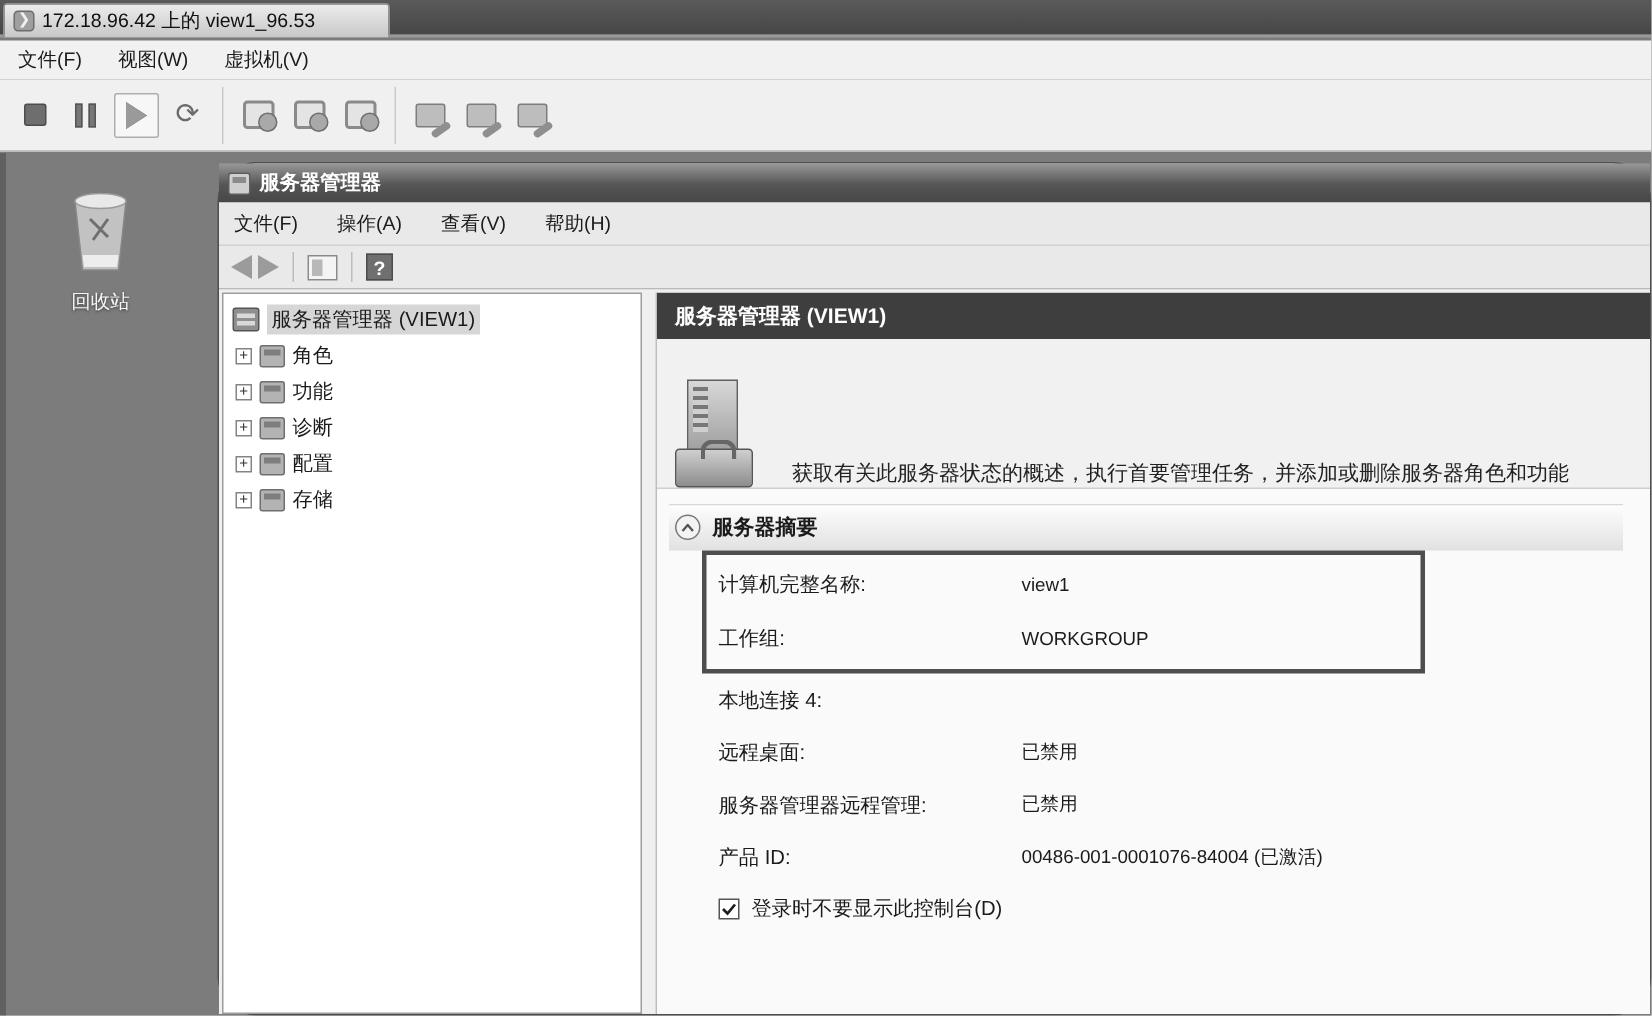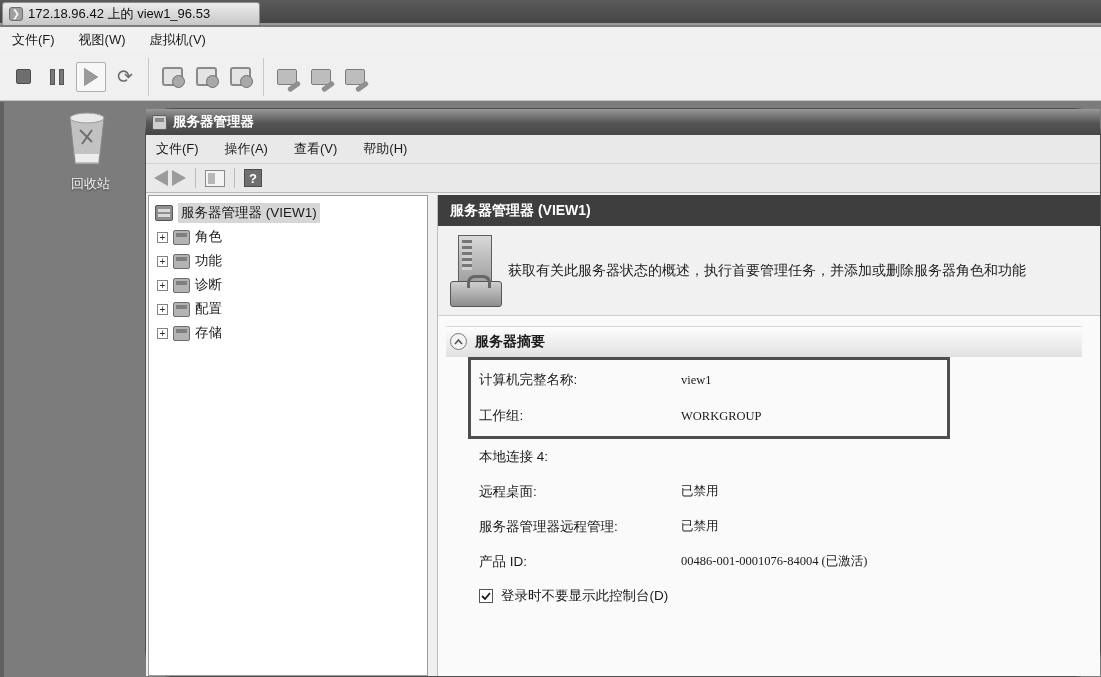--- a/index.html
+++ b/index.html
@@ -23,21 +23,21 @@
   .ic-pause i { display:block; width:5px; height:16px; background:#777; border:1px solid #555; }
   .ic-play { width:0; height:0; border-left:14px solid #9a9a9a; border-top:9px solid transparent; border-bottom:9px solid transparent; filter:drop-shadow(0 0 0.5px #555); }
   .glyph-ic { font-size:19px; color:#6b6b6b; line-height:1; }
   .snap-ic { width:21px; height:19px; border:2px solid #8a8a8a; border-radius:3px; position:relative; background:#e4e4e4; }
   .snap-ic:after { content:""; position:absolute; right:-4px; bottom:-4px; width:11px; height:11px; border-radius:50%; background:#a9a9a9; border:1px solid #6f6f6f; }
   .wrench-ic { width:20px; height:16px; background:#bdbdbd; border:1px solid #7d7d7d; border-radius:2px; position:relative; }
   .wrench-ic:after { content:""; position:absolute; right:-5px; bottom:-5px; width:14px; height:5px; background:#8f8f8f; border-radius:3px; transform:rotate(-35deg); }
 
   
   .desktop { position:absolute; left:0; top:102px; width:1101px; height:575px; background:#7c7c7c; border-left:4px solid #606060; }
-  .recycle { position:absolute; left:20px; top:8px; width:86px; text-align:right; }
+  .recycle { position:absolute; left:20px; top:24px; width:86px; text-align:center; }
   .recycle-label { margin-top:3px; color:#f4f4f4; font-size:13px; text-shadow:0 1px 2px #3a3a3a; }
 
   
   .sm-window { position:absolute; left:145px; top:108px; width:956px; height:569px; background:#e9e9e9; border:1px solid #4e4e4e; display:flex; flex-direction:column; }
   .sm-titlebar { height:26px; background:linear-gradient(#989898,#555 55%,#474747); color:#fff; font-size:13.5px; font-weight:bold; display:flex; align-items:center; gap:6px; padding-left:6px; }
   .sm-app-ic { width:15px; height:15px; background:#cfcfcf; border:1px solid #5e5e5e; border-radius:2px; position:relative; }
   .sm-app-ic:after { content:""; position:absolute; left:2px; top:2px; right:2px; height:4px; background:#8b8b8b; }
   .sm-menubar { height:29px; background:#e9e9e9; border-bottom:1px solid #d2d2d2; display:flex; align-items:center; gap:26px; padding-left:10px; font-size:13px; }
   .sm-toolbar { height:29px; background:#e9e9e9; border-bottom:1px solid #b9b9b9; display:flex; align-items:center; padding-left:8px; gap:4px; }
   .nav-arrow { width:0; height:0; border-top:8px solid transparent; border-bottom:8px solid transparent; }
@@ -56,39 +56,39 @@
   .tree-root-label { background:#d6d6d6; padding:1px 3px; }
   .plusbox { width:11px; height:11px; border:1px solid #848484; background:#fff; font-size:10px; line-height:9px; text-align:center; color:#333; margin-left:4px; }
   .node-ic { width:17px; height:15px; background:#b3b3b3; border:1px solid #6f6f6f; border-radius:2px; position:relative; }
   .node-ic:after { content:""; position:absolute; left:2px; top:2px; right:2px; height:4px; background:#7e7e7e; }
   .root-ic { width:18px; height:16px; background:#8f8f8f; border:1px solid #555; border-radius:2px; position:relative; }
   .root-ic:after { content:""; position:absolute; left:2px; top:3px; right:2px; height:3px; background:#d9d9d9; box-shadow:0 5px 0 #d9d9d9; }
 
   
   .right-pane { flex:1; margin-left:9px; margin-top:2px; background:#fbfbfb; border-left:1px solid #bdbdbd; overflow:hidden; display:flex; flex-direction:column; }
   .pane-header { height:31px; background:#3e3e3e; color:#fff; font-size:14px; font-weight:bold; display:flex; align-items:center; padding-left:12px; white-space:nowrap; }
-  .desc-band { height:90px; background:#f1f1f1; border-bottom:1px solid #cfcfcf; display:flex; align-items:center; padding-left:12px; white-space:nowrap; }
+  .desc-band { height:100px; background:#f1f1f1; border-bottom:1px solid #cfcfcf; display:flex; align-items:flex-end; gap:20px; padding-left:12px; white-space:nowrap; }
   .server-toolbox { position:relative; width:58px; height:72px; flex:0 0 auto; }
   .server-toolbox .tower { position:absolute; left:8px; top:0; width:34px; height:52px; background:linear-gradient(#d8d8d8,#9b9b9b); border:1px solid #5f5f5f; }
   .server-toolbox .tower:after { content:""; position:absolute; left:3px; top:4px; width:10px; height:30px; background:repeating-linear-gradient(#777 0 3px,#cfcfcf 3px 6px); }
   .server-toolbox .box { position:absolute; left:0; bottom:0; width:52px; height:26px; background:linear-gradient(#cfcfcf,#8d8d8d); border:1px solid #555; border-radius:3px; }
   .server-toolbox .box:after { content:""; position:absolute; left:16px; top:-7px; width:18px; height:10px; border:3px solid #666; border-bottom:none; border-radius:8px 8px 0 0; }
   .desc-text { font-size:14px; color:#222; }
 
   .pane-content { flex:1; padding:10px 18px 0 8px; background:#fafafa; overflow:hidden; }
   .summary-section { border-top:1px solid #d8d8d8; }
   .section-header { display:flex; align-items:center; gap:8px; height:30px; padding-left:4px; background:linear-gradient(#fdfdfd,#e2e2e2); border-bottom:1px solid #e0e0e0; font-size:14px; font-weight:bold; white-space:nowrap; }
   .sub-header { display:flex; align-items:center; gap:8px; height:28px; margin:12px 0 2px 8px; font-size:14px; font-weight:bold; white-space:nowrap; }
   .chev-circle { width:17px; height:17px; border:1px solid #7a7a7a; border-radius:50%; background:#f3f3f3; display:flex; align-items:center; justify-content:center; flex:0 0 auto; }
   .chev-circle svg { display:block; }
 
   .hl-box { border:3px solid #4e4e4e; margin-left:22px; width:482px; padding:2px 0 2px 8px; background:#fafafa; }
   .info-row { display:flex; align-items:center; height:35px; white-space:nowrap; }
   .info-row .lbl { width:202px; font-size:13.5px; flex:0 0 auto; }
-  .info-row .val { font-family:Liberation Serif, serif; font-size:12.5px; }
+  .info-row .val { font-family:Liberation Sans, sans-serif; font-size:12.5px; }
   .plain-rows { margin-left:33px; }
   .hl-box .info-row { height:36px; }
 
   .chk-row { display:flex; align-items:center; gap:8px; margin:8px 0 0 33px; font-size:13.5px; white-space:nowrap; }
   .checkbox { width:14px; height:14px; background:#fff; border:1px solid #555; display:flex; align-items:center; justify-content:center; }
 </style>
 </head>
 <body>
 
 <div class="tabbar">

